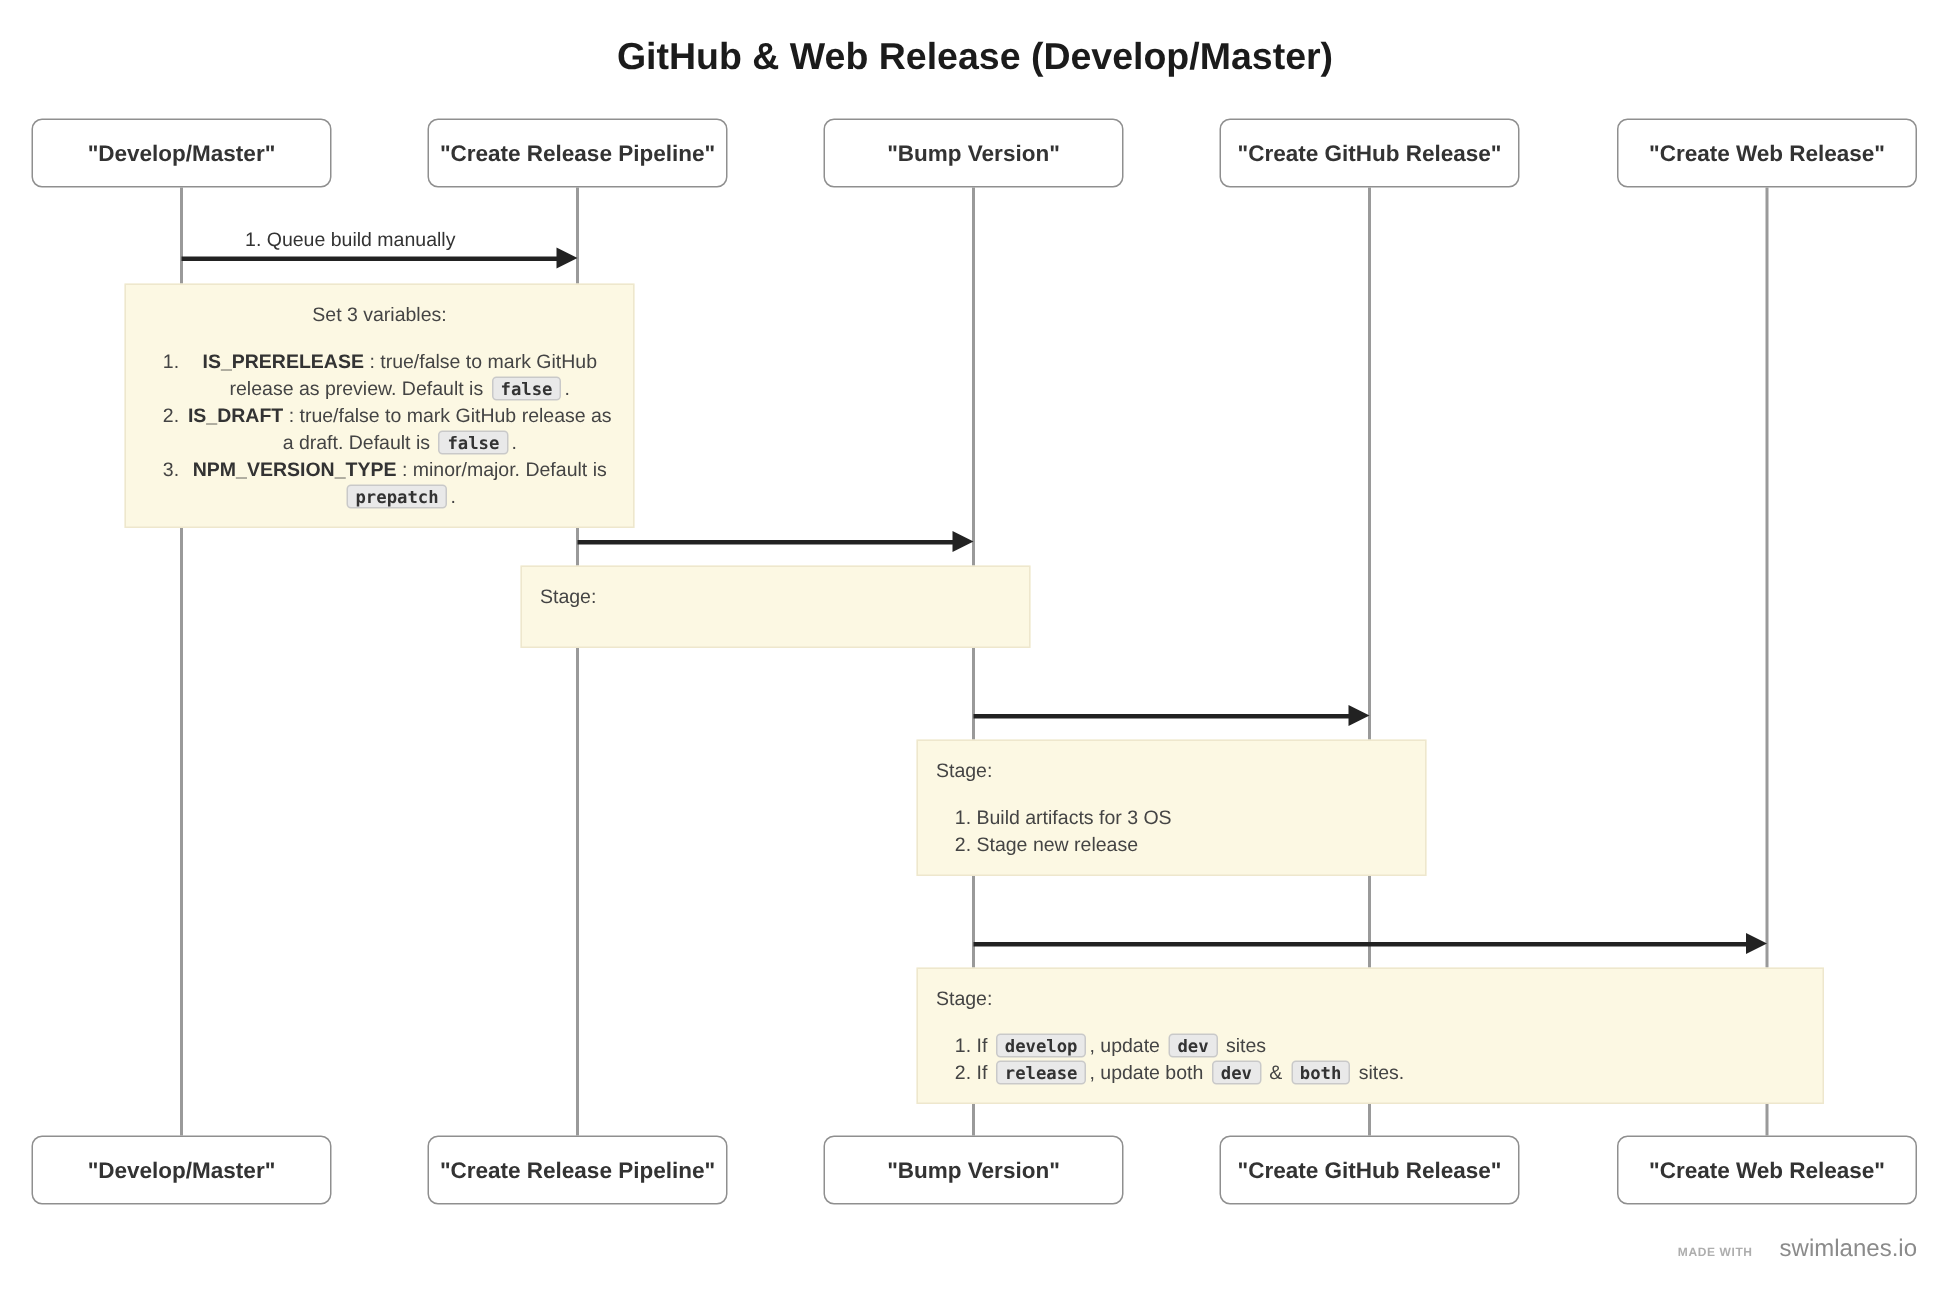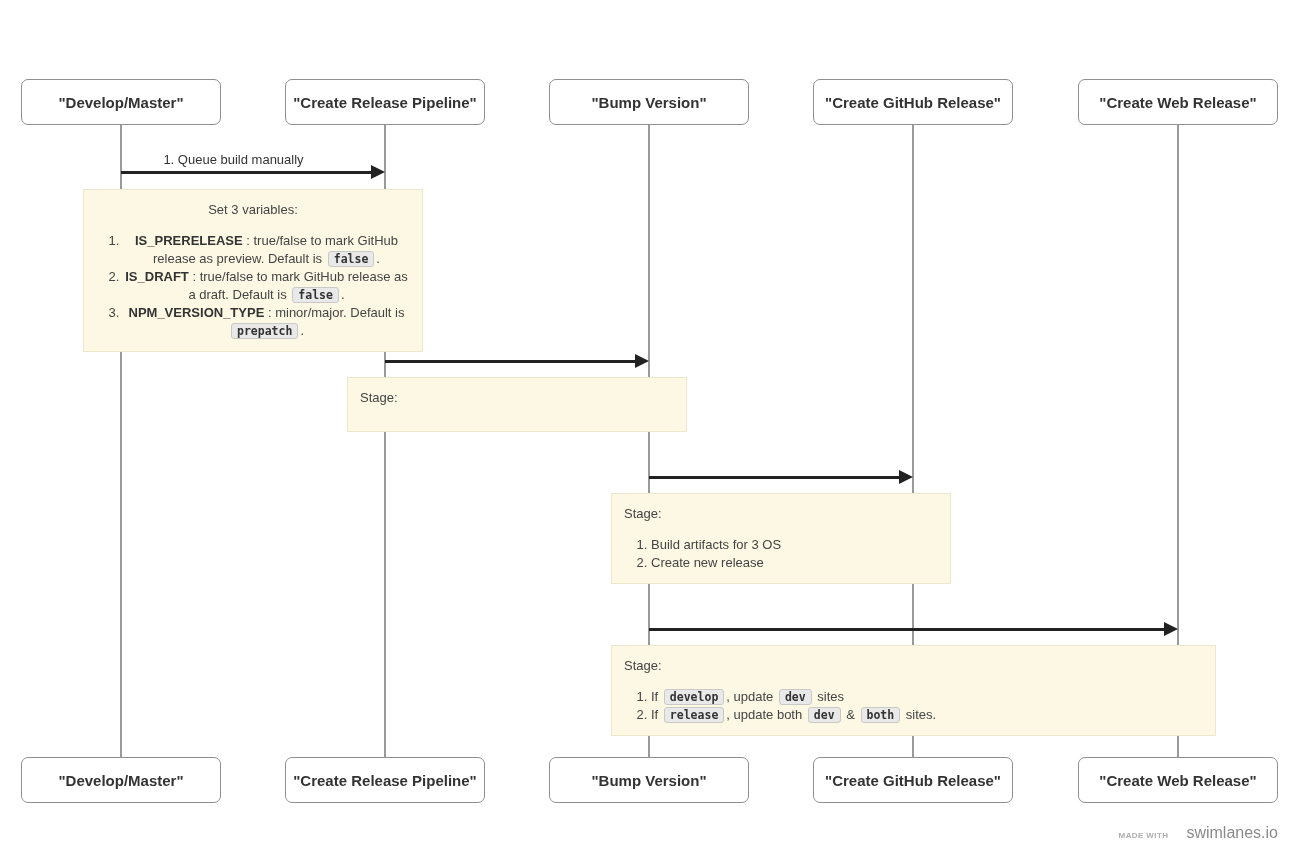--- a/index.html
+++ b/index.html
@@ -54,20 +54,21 @@
     padding:0 5px;margin:0 2px;white-space:nowrap;line-height:14px;display:inline-block;
   }
   .footer{position:absolute;top:824px;right:22px;display:flex;align-items:baseline;gap:18px;}
   .made-with{font-size:8px;font-weight:600;letter-spacing:.4px;color:var(--made-with);}
   .brand{font-size:16px;color:var(--footer-text);text-decoration:none;}
 </style>
 </head>
 <body>
 
 <div class="canvas" id="canvas">
+  <div class="title">GitHub &amp; Web Release (Develop/Master)</div>
   <div class="footer">
     <span class="made-with">MADE WITH</span>
     <a class="brand" href="#">swimlanes.io</a>
   </div>
 <div class="lane-line" style="left: 120px; top: 125px; height: 632px;"></div>
     <div class="lane-box" style="left: 21px; top: 79px; width: 200px; height: 46px;">
       <span class="lane-box-label">"Develop/Master"</span>
     </div>
     <div class="lane-box" style="left: 21px; top: 757px; width: 200px; height: 46px;">
       <span class="lane-box-label">"Develop/Master"</span>
@@ -117,21 +118,21 @@
         <li class="note-item"><strong>NPM_VERSION_TYPE</strong><span> : minor/major. Default is </span><span class="code">prepatch</span><span>.</span></li>
       </ol>
     </div>
     <div class="note" style="left: 347px; top: 377px; width: 340px;">
       <div class="note-title">Stage:</div>
     </div>
     <div class="note" style="left: 611px; top: 493px; width: 340px;">
       <div class="note-title">Stage:</div>
       <ol class="note-list">
         <li class="note-item"><span>Build artifacts for 3 OS</span></li>
-        <li class="note-item"><span>Create new release</span></li>
+        <li class="note-item"><span>Stage new release</span></li>
       </ol>
     </div>
     <div class="note" style="left: 611px; top: 645px; width: 605px;">
       <div class="note-title">Stage:</div>
       <ol class="note-list">
         <li class="note-item"><span>If </span><span class="code">develop</span><span>, update </span><span class="code">dev</span><span> sites</span></li>
         <li class="note-item"><span>If </span><span class="code">release</span><span>, update both </span><span class="code">dev</span><span> &amp; </span><span class="code">both</span><span> sites.</span></li>
       </ol>
     </div>
   </div>

